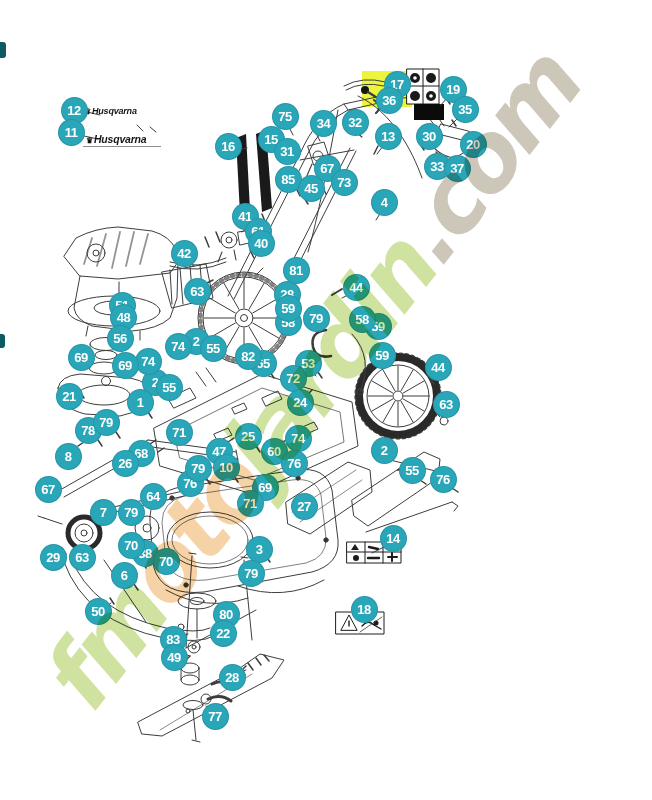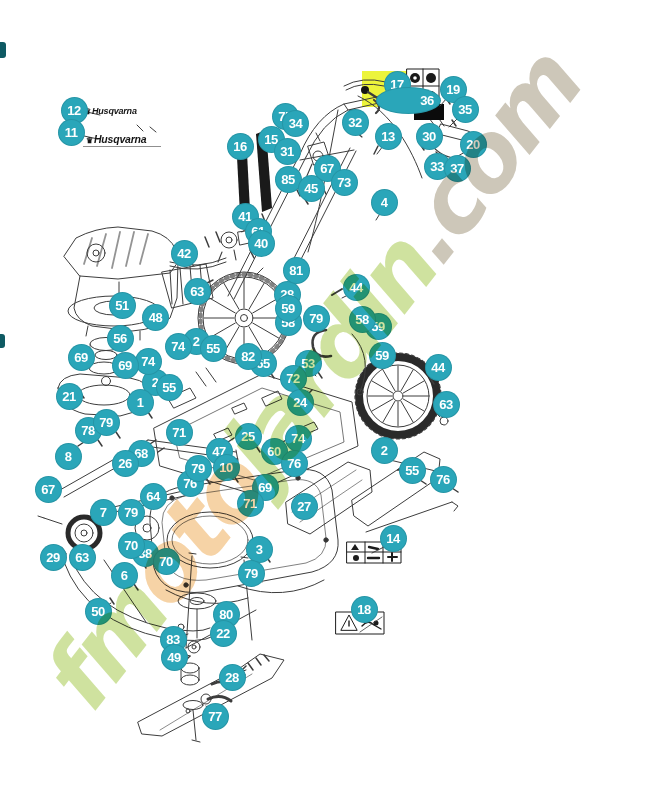--- a/index.html
+++ b/index.html
@@ -248,33 +248,33 @@
     <span class="crown">♛</span><span>Husqvarna</span>
   </div>
   <div class="logo" id="logo2">
     <span class="crown">♛</span><span>Husqvarna</span>
   </div>
   <div id="logo-underline"></div>
 
   <div id="callout-layer">
       <div class="co" style="left: 60.5px; top: 96.5px;">12</div>
       <div class="co" style="left: 57.5px; top: 118.5px;">11</div>
-      <div class="co" style="left: 214.5px; top: 132.5px; margin-left: 12px;">16</div>
+      <div class="co" style="left: 214.5px; top: 132.5px;">16</div>
       <div class="co" style="left: 271.5px; top: 102.5px;">75</div>
-      <div class="co" style="left: 282px; top: 109.5px;">34</div>
+      <div class="co" style="left: 310px; top: 109.5px;">34</div>
       <div class="co" style="left: 257.5px; top: 125.5px;">15</div>
       <div class="co" style="left: 273.5px; top: 137.5px;">31</div>
       <div class="co" style="left: 274.5px; top: 165.5px;">85</div>
       <div class="co" style="left: 297.5px; top: 174.5px;">45</div>
       <div class="co" style="left: 313.5px; top: 154.5px;">67</div>
       <div class="co" style="left: 330.5px; top: 168.5px;">73</div>
       <div class="co" style="left: 341.5px; top: 108.5px;">32</div>
       <div class="co" style="left: 374.5px; top: 122.5px;">13</div>
       <div class="co" style="left: 383.5px; top: 70.5px;">17</div>
-      <div class="co" style="left: 375.5px; top: 86.5px; padding-left: 38px;">36</div>
+      <div class="co" style="left: 375.5px; top: 86.5px;">36</div>
       <div class="co" style="left: 439.5px; top: 75.5px;">19</div>
       <div class="co" style="left: 451.5px; top: 95.5px;">35</div>
       <div class="co" style="left: 415.5px; top: 122.5px;">30</div>
       <div class="co" style="left: 459.5px; top: 130.5px;">20</div>
       <div class="co" style="left: 423.5px; top: 152.5px;">33</div>
       <div class="co" style="left: 443.5px; top: 155px;">37</div>
       <div class="co" style="left: 370.5px; top: 188.5px;">4</div>
       <div class="co" style="left: 231.5px; top: 202.5px;">41</div>
       <div class="co" style="left: 244.5px; top: 217.5px;">61</div>
       <div class="co" style="left: 170.5px; top: 239.5px;">42</div>
@@ -287,21 +287,21 @@
       <div class="co" style="left: 274.5px; top: 294.5px;">59</div>
       <div class="co" style="left: 302.5px; top: 304.5px;">79</div>
       <div class="co behind" style="left: 364.5px; top: 312.5px;">59</div>
       <div class="co" style="left: 348.5px; top: 305.5px;">58</div>
       <div class="co" style="left: 368.5px; top: 341.5px;">59</div>
       <div class="co behind" style="left: 249.5px; top: 349.5px;">65</div>
       <div class="co" style="left: 294.5px; top: 349.5px; text-align: center;">53</div>
       <div class="co" style="left: 424.5px; top: 353.5px;">44</div>
       <div class="co" style="left: 432.5px; top: 390.5px;">63</div>
       <div class="co" style="left: 108.5px; top: 291.5px;">51</div>
-      <div class="co" style="left: 142px; top: 303.5px;">48</div>
+      <div class="co" style="left: 110px; top: 303.5px;">48</div>
       <div class="co" style="left: 106.5px; top: 324.5px;">56</div>
       <div class="co" style="left: 67.5px; top: 343.5px;">69</div>
       <div class="co" style="left: 164.5px; top: 332.5px;">74</div>
       <div class="co behind" style="left: 182.5px; top: 327.5px;">2</div>
       <div class="co" style="left: 199.5px; top: 334.5px;">55</div>
       <div class="co" style="left: 234.5px; top: 342.5px;">82</div>
       <div class="co" style="left: 134.5px; top: 347.5px;">74</div>
       <div class="co" style="left: 111.5px; top: 351.5px;">69</div>
       <div class="co" style="left: 55.5px; top: 382.5px;">21</div>
       <div class="co behind" style="left: 141.5px; top: 368.5px;">2</div>

